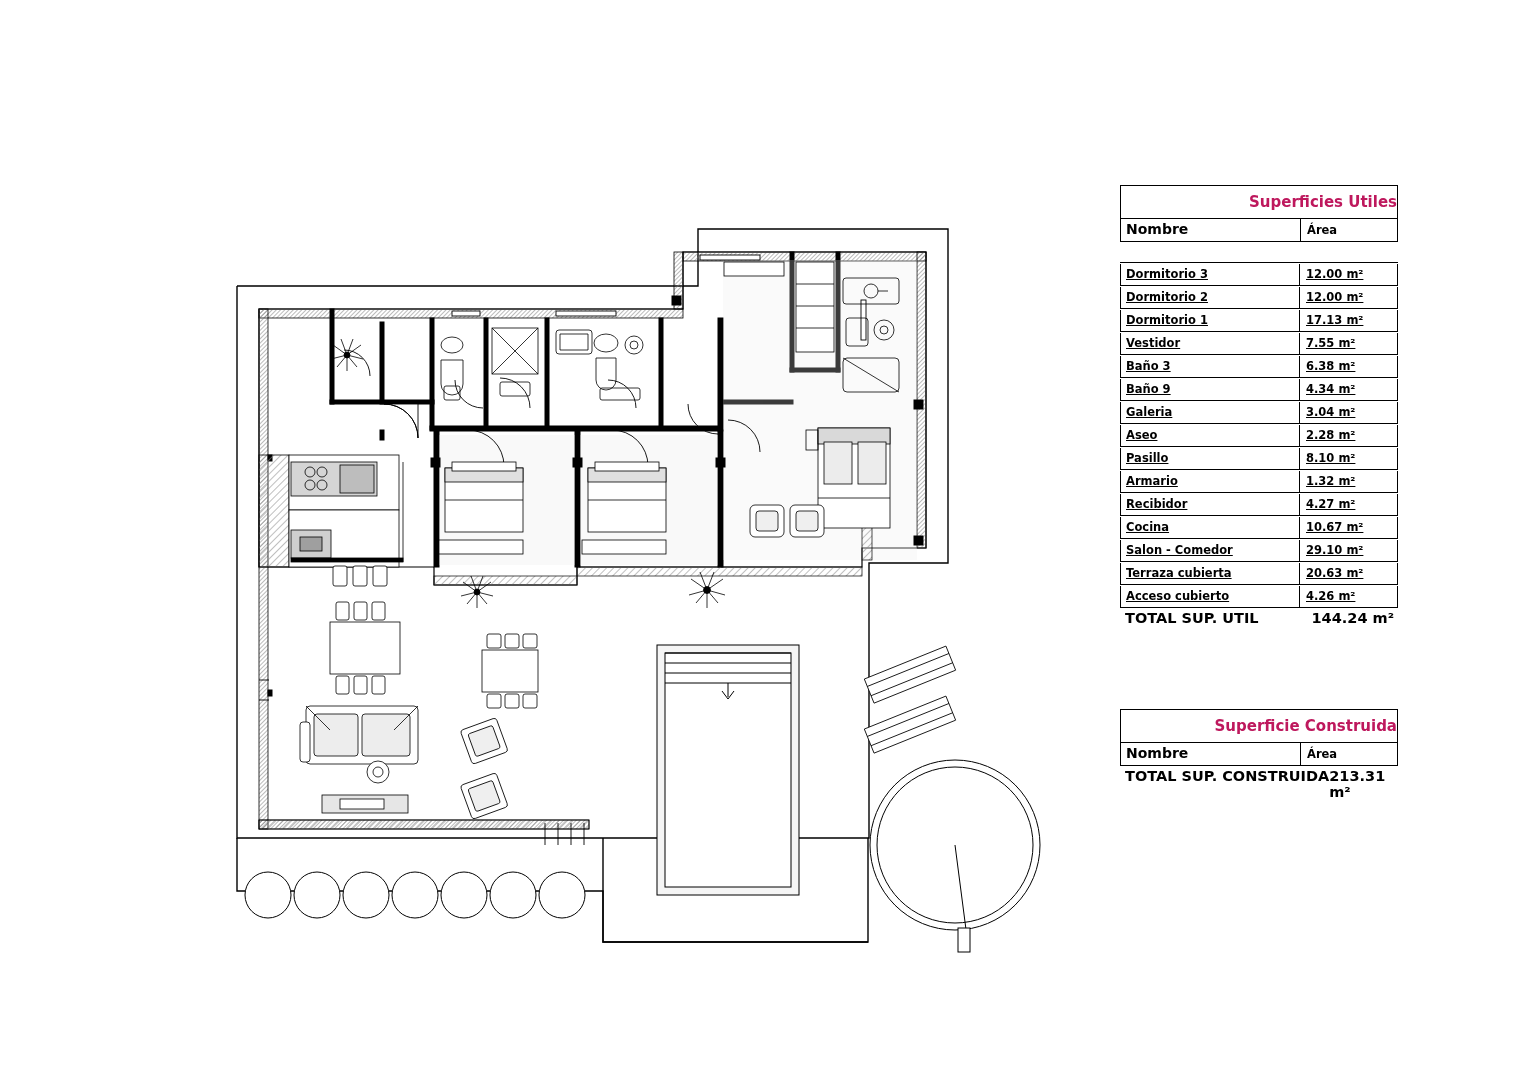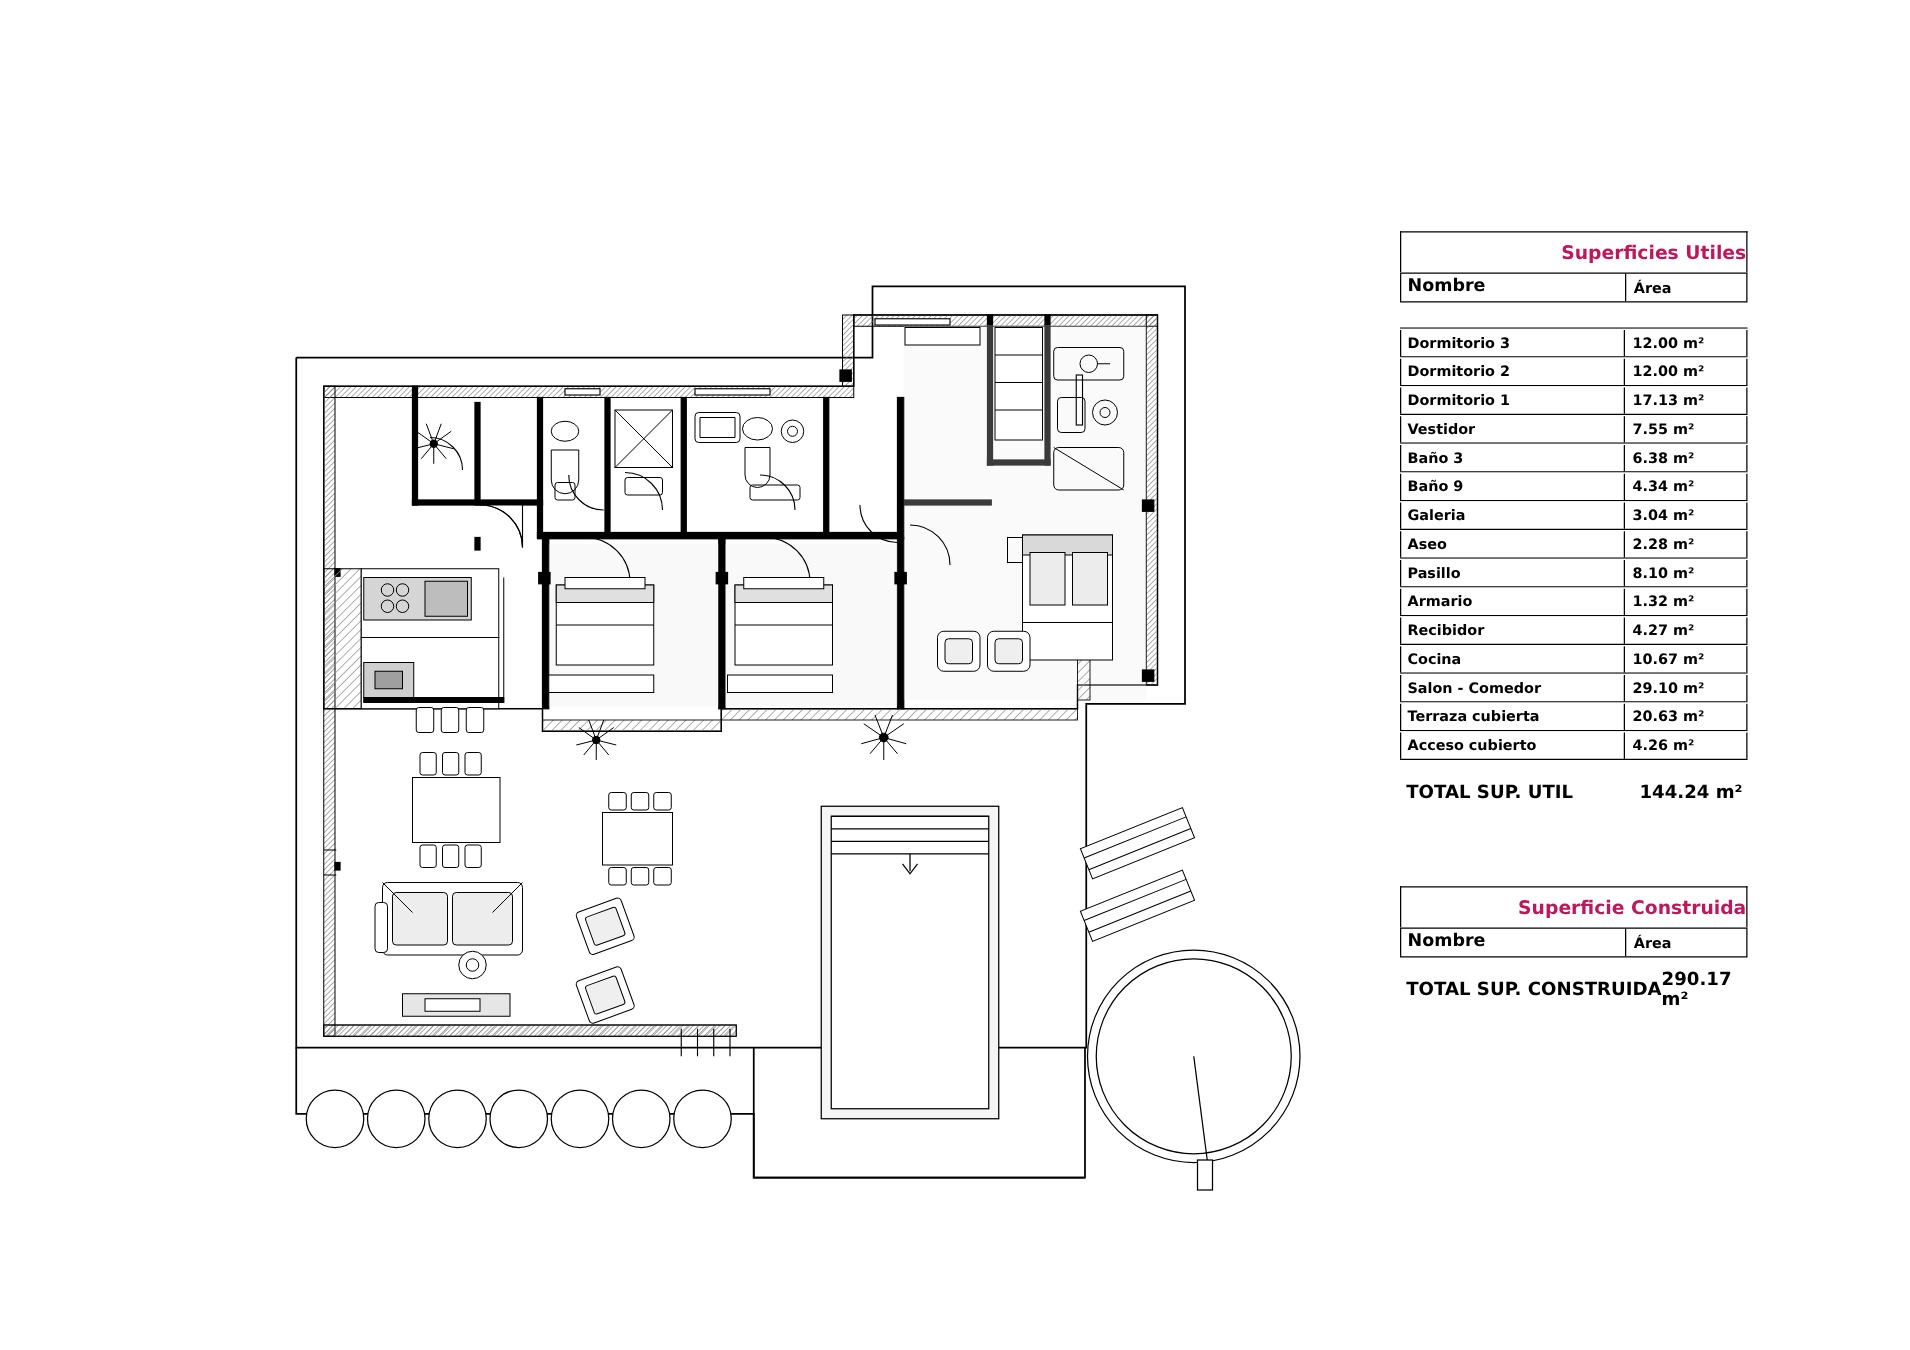--- a/index.html
+++ b/index.html
@@ -80,20 +80,21 @@
   .rows {
     margin-top: 20px;
     border-top: 1px solid #000;
   }
   .row {
     display: flex;
     border-bottom: 1px solid #000;
     height: 22px;
     align-items: flex-end;
     background: #fff;
+    text-decoration: underline;
   }
   .row .c1 {
     flex: 0 0 180px;
     padding-left: 5px;
     font-size: 11.5px;
     font-weight: bold;
     border-left: 1px solid #000;
     border-right: 1px solid #000;
     line-height: 21px;
     box-sizing: border-box;
@@ -103,22 +104,22 @@
     padding-left: 6px;
     font-size: 11.5px;
     font-weight: bold;
     border-right: 1px solid #000;
     line-height: 21px;
     box-sizing: border-box;
   }
   .total-row {
     display: flex;
     height: 28px;
-    align-items: center;
-    margin-top: 12px;
+    align-items: flex-start;
+    margin-top: 2px;
     padding-left: 5px;
   }
   .total-row .t-label {
     font-size: 14.5px;
     font-weight: bold;
     flex: 0 0 auto;
   }
   .total-row .t-value {
     font-size: 14.5px;
     font-weight: bold;
@@ -507,17 +508,17 @@
   </div>
 
   <div class="table-block" id="construida-table">
     <div class="tbl-title">Superficie Construida</div>
     <div class="tbl-head">
       <div class="c1">Nombre</div>
       <div class="c2">Área</div>
     </div>
     <div class="total-row" id="construida-total">
       <div class="t-label">TOTAL SUP. CONSTRUIDA</div>
-      <div class="t-value">290.17 m²</div>
+      <div class="t-value">213.31 m²</div>
     </div>
   </div>
 
 </div>
 
 </body></html>

